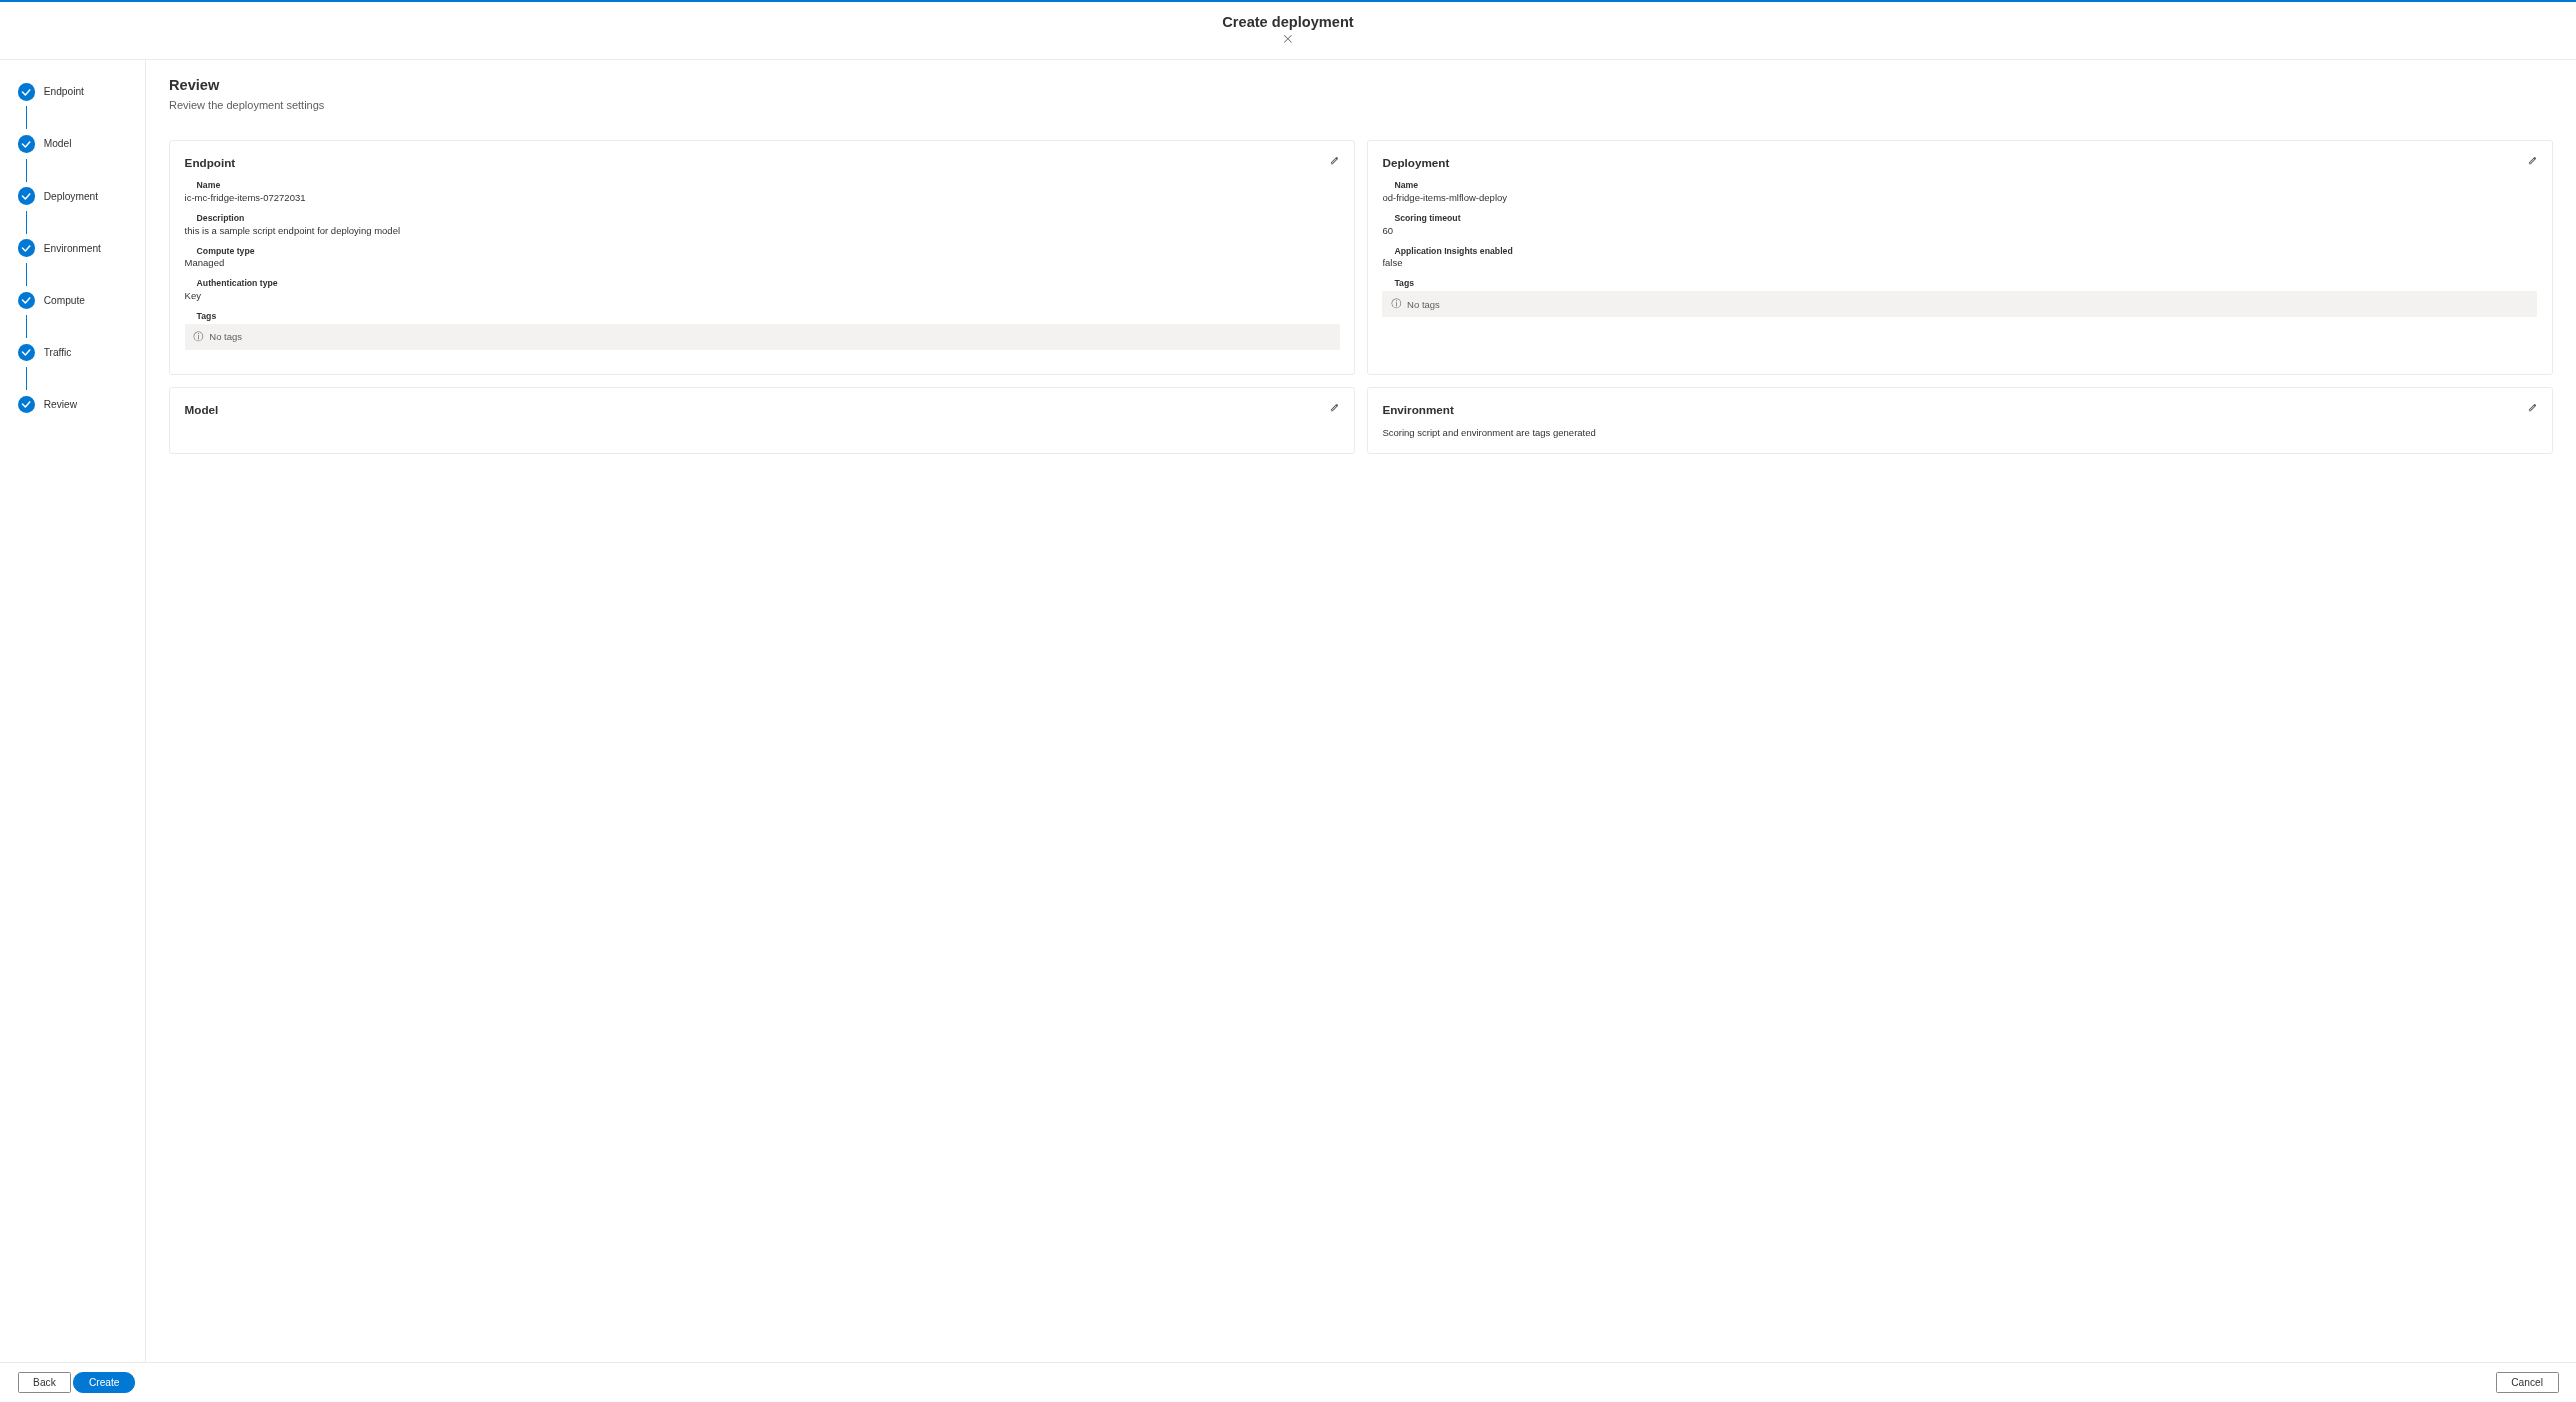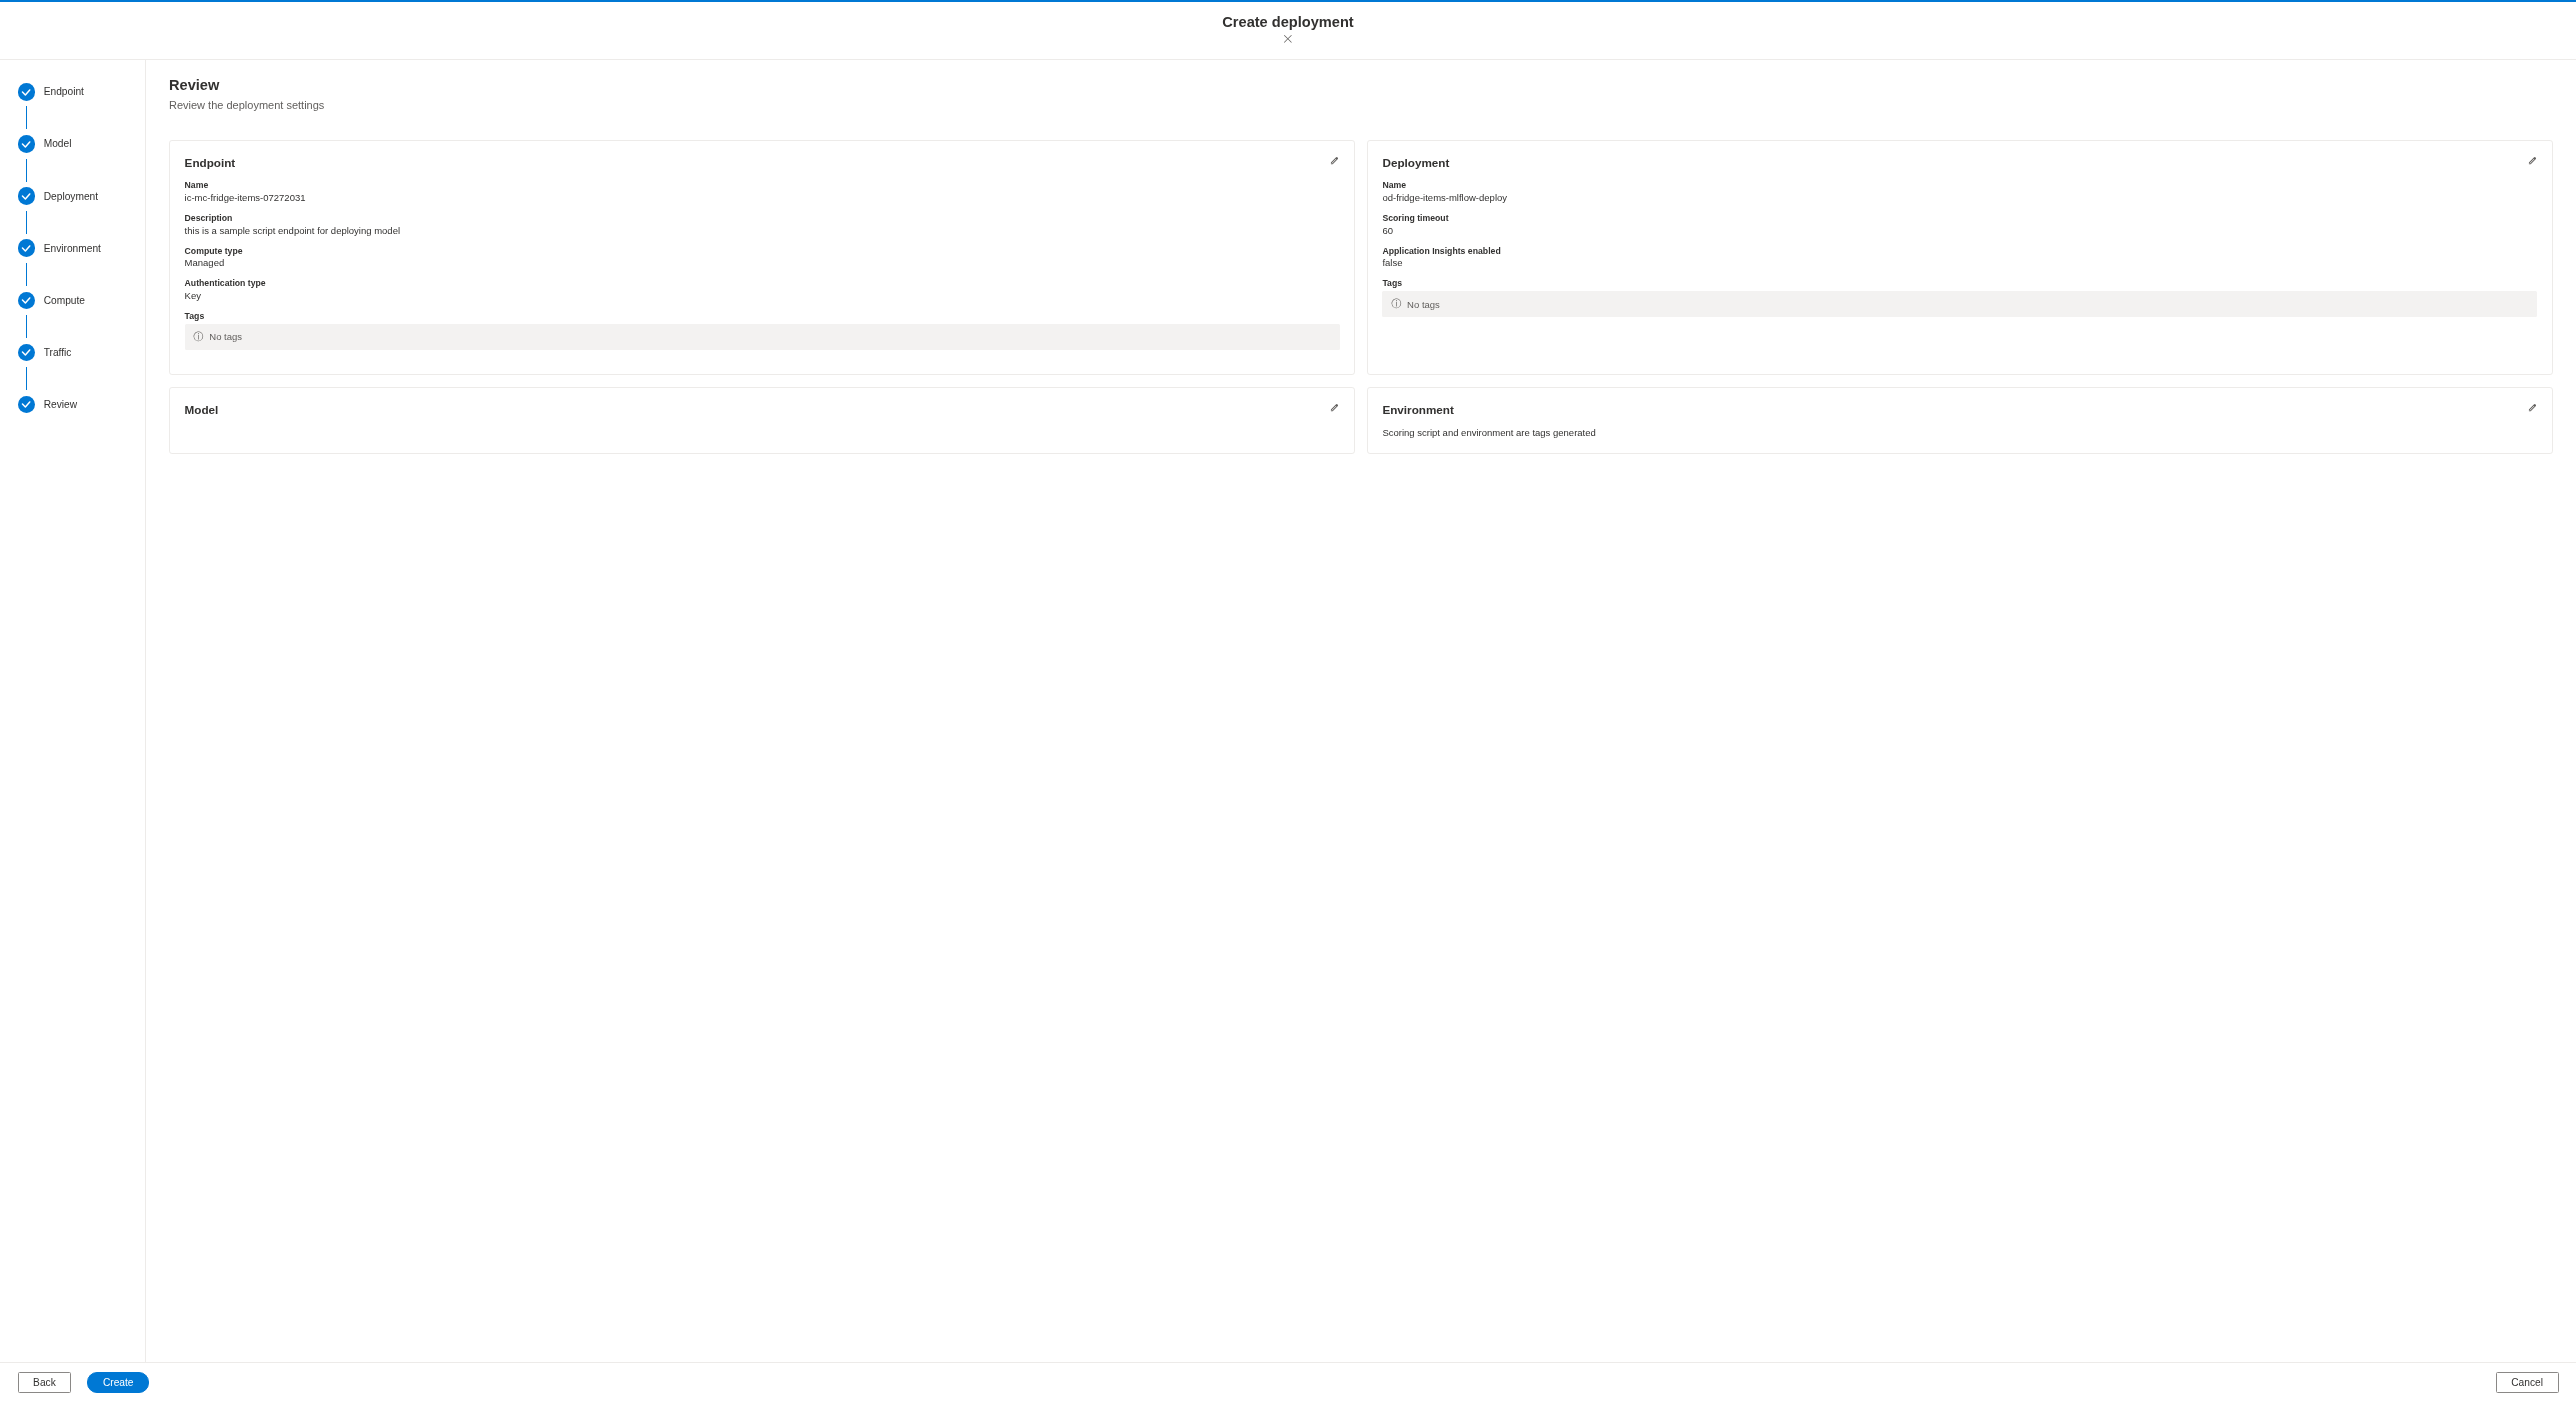--- a/index.html
+++ b/index.html
@@ -155,20 +155,21 @@
 
     .field-group {
       margin-bottom: 10.2px;
     }
 
     .field-label {
       font-size: 8.7px;
       font-weight: 600;
       color: #323130;
       margin-bottom: 1.5px;
+      margin-left: 12px;
     }
 
     .field-value {
       font-size: 9.5px;
       color: #323130;
     }
 
     .tags-box {
       background: #f3f2f1;
       border-radius: 1.5px;
@@ -205,21 +206,21 @@
     .dialog-footer {
       display: flex;
       justify-content: space-between;
       align-items: center;
       padding: 8.7px 17.5px;
       border-top: 0.7px solid #edebe9;
     }
 
     .footer-left {
       display: flex;
-      gap: 16px;
+      gap: 2px;
     }
 
     .btn-secondary {
       background: #fff;
       border: 0.7px solid #8a8886;
       color: #323130;
       padding: 4.4px 14.6px;
       font-size: 10.2px;
       cursor: pointer;
       border-radius: 1.5px;

